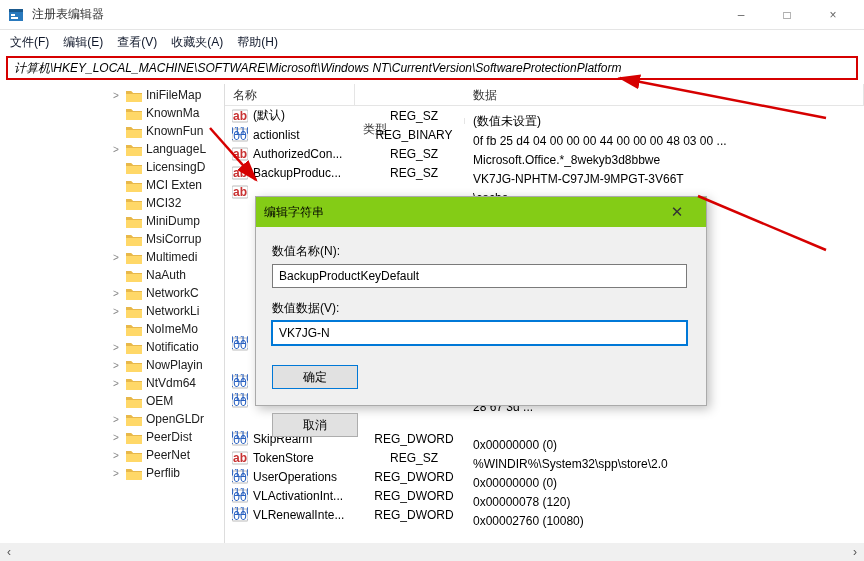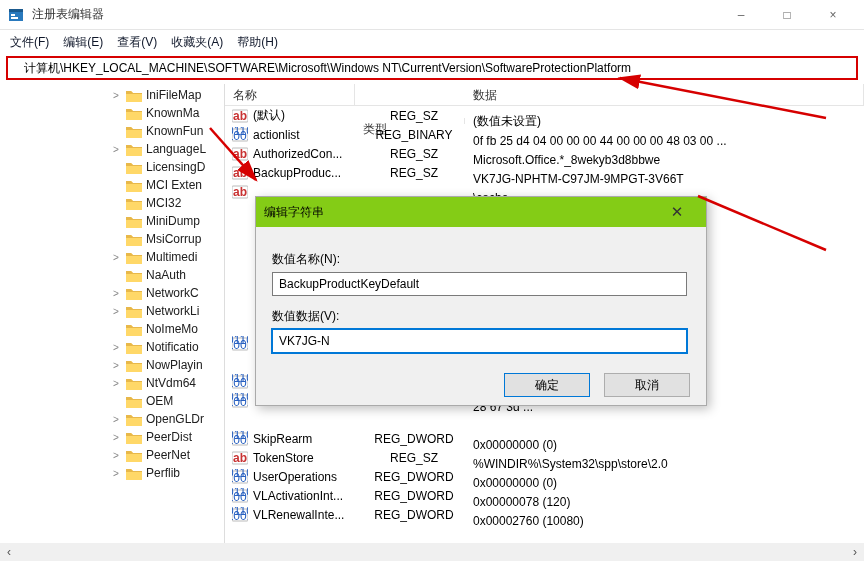--- a/index.html
+++ b/index.html
@@ -3,46 +3,46 @@
 <meta charset="utf-8">
 <style>
 * { margin: 0; padding: 0; box-sizing: border-box; font-family: "Microsoft YaHei", "Segoe UI", sans-serif; font-size: 12px; }
 body { background: #fff; width: 864px; height: 561px; position: relative; overflow: hidden; }
 .titlebar { height: 30px; display: flex; align-items: center; padding: 0 8px; background: #fff; border-bottom: 1px solid #e5e5e5; }
 .titlebar .app-icon { width: 16px; height: 16px; margin-right: 8px; }
 .titlebar .title { flex: 1; color: #333; }
 .winbtns { display: flex; }
 .winbtns .btn { width: 46px; height: 30px; display: flex; align-items: center; justify-content: center; color: #666; }
 .menubar { height: 24px; display: flex; align-items: center; gap: 14px; padding: 0 10px; color: #0f172a; }
-.addrbar { height: 24px; border: 2px solid #d60000; margin: 2px 6px 4px 6px; display: flex; align-items: center; padding: 0 16px; background: #fff; color: #000; }
+.addrbar { height: 24px; border: 2px solid #d60000; margin: 2px 6px 4px 6px; display: flex; align-items: center; padding: 0 6px; background: #fff; color: #000; font-style: italic; }
 .main { display: flex; height: calc(561px - 30px - 24px - 30px - 18px); }
 .treepane { width: 225px; border-right: 1px solid #ddd; overflow: hidden; background: #fff; padding-top: 2px; }
 .tree-item { display: flex; align-items: center; height: 18px; padding-left: 110px; gap: 4px; white-space: nowrap; color: #202020; }
 .tree-item .tw { width: 12px; color: #888; font-size: 10px; text-align: center; }
 .folder-icon { width: 16px; height: 13px; }
 .listpane { flex: 1; overflow: hidden; background: #fff; }
 .listhead { display: flex; height: 22px; border-bottom: 1px solid #e5e5e5; }
 .listhead .col { padding: 3px 8px; border-right: 1px solid #e5e5e5; color: #333; }
 .col-name { width: 130px; font-family: Liberation Mono, monospace; }
 .col-type { width: 110px; margin-top: 34px; }
 .col-data { flex: 1; }
 .row { display: flex; height: 19px; align-items: center; }
 .row .vicon { width: 18px; height: 16px; margin: 0 4px 0 6px; display: flex; align-items: center; justify-content: center; }
 .row .rname { width: 102px; white-space: nowrap; overflow: hidden; text-overflow: ellipsis; }
 .row .rtype { width: 110px; padding-left: 8px; text-align: center; }
 .row .rdata { flex: 1; padding-left: 8px; white-space: nowrap; overflow: hidden; text-overflow: ellipsis; margin-top: 12px; }
 .dialog { position: absolute; left: 255px; top: 196px; width: 452px; height: 210px; background: #f0f0f0; border: 1px solid #aaa; box-shadow: 3px 3px 10px rgba(0,0,0,0.25); }
 .dialog .dtitle { height: 30px; display: flex; align-items: center; padding: 0 8px; background: #84cc16; }
 .dialog .dtitle .t { flex: 1; }
 .dialog .dtitle .x { width: 42px; text-align: center; font-size: 15px; color: #333; }
-.dialog .dbody { padding: 10px 19px 10px 16px; margin-top: 8px; }
+.dialog .dbody { padding: 10px 19px 10px 16px; }
 .dialog .lbl { margin: 6px 0 4px 0; color: #000; }
 .dialog input { width: 100%; height: 24px; border: 1px solid #7a7a7a; padding: 0 6px; background: #fff; font-size: 12px; color: #000; }
 .dialog .val-input { border: 1px solid #0078d7; outline: 1px solid #0078d7; }
-.dialog .dbtns { display: flex; justify-content: flex-end; gap: 14px; padding: 10px 16px; }
+.dialog .dbtns { display: flex; justify-content: flex-end; gap: 24px; padding: 10px 16px; flex-direction: column; }
 .dialog button { width: 86px; height: 24px; border: 1px solid #adadad; background: #e1e1e1; }
 .dialog button.primary { border: 1.5px solid #0078d7; }
 .hscroll { position: absolute; bottom: 0; left: 0; right: 0; height: 18px; background: #f0f0f0; display: flex; align-items: center; }
 .hscroll .arrow { width: 18px; text-align: center; color: #555; }
 .hscroll .track { flex: 1; height: 16px; }
 .annot { position: absolute; pointer-events: none; }
 </style>
 </head>
 <body>
 

